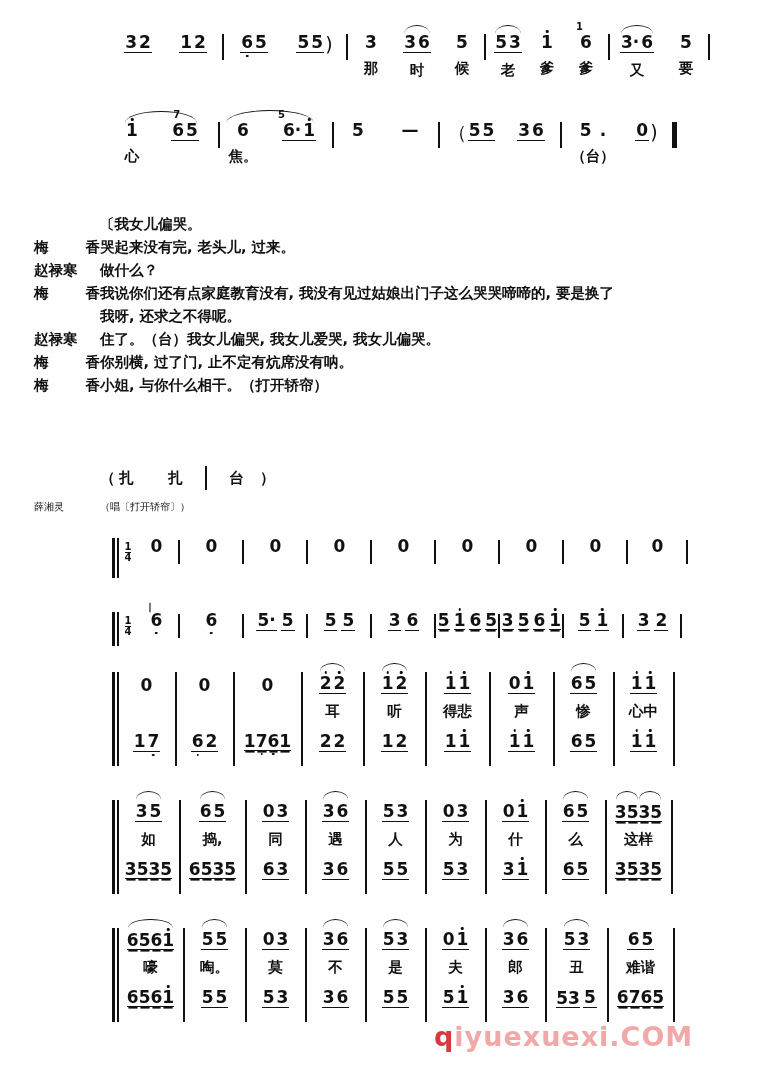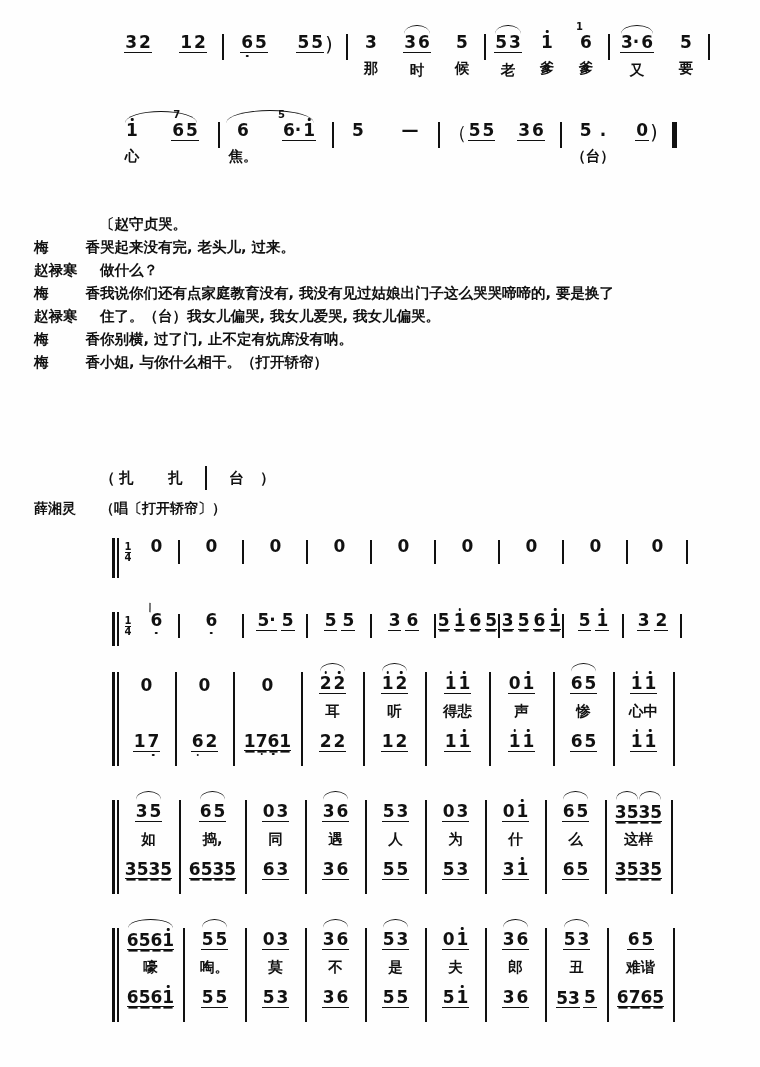--- a/index.html
+++ b/index.html
@@ -293,21 +293,21 @@
     </div>
   </div>
 
   <div class="dlg" style="left:34px;top:213px;width:690px;">
 
     <div class="dlg-row">
       <div class="spk blank">
           <span>梅</span>
           <span>香</span>
         </div>
-      <div class="txt">〔赵守贞哭。</div>
+      <div class="txt">〔我女儿偏哭。</div>
     </div>
 
     <div class="dlg-row">
       <div class="spk">
           <span>梅</span>
           <span>香</span>
         </div>
       <div class="txt">哭起来没有完, 老头儿, 过来。</div>
     </div>
 
@@ -317,20 +317,27 @@
     </div>
 
     <div class="dlg-row">
       <div class="spk">
           <span>梅</span>
           <span>香</span>
         </div>
       <div class="txt">我说你们还有点家庭教育没有, 我没有见过姑娘出门子这么哭哭啼啼的, 要是换了</div>
     </div>
 
+    <div class="dlg-row">
+      <div class="spk blank">
+          <span>梅</span>
+          <span>香</span>
+        </div>
+      <div class="txt">我呀, 还求之不得呢。</div>
+    </div>
 
     <div class="dlg-row">
       <div class="spk" style="display:block;">赵禄寒</div>
       <div class="txt">住了。（台）我女儿偏哭, 我女儿爱哭, 我女儿偏哭。</div>
     </div>
 
     <div class="dlg-row">
       <div class="spk">
           <span>梅</span>
           <span>香</span>
@@ -350,21 +357,21 @@
 
   <div style="position:absolute;left:100px;top:466px;font-size:15px;font-weight:bold;display:flex;align-items:center;gap:0;">
     <span>（</span>
     <span style="margin-left:4px;">扎</span>
     <span style="margin-left:34px;">扎</span>
     <span style="display:inline-block;width:2px;height:24px;background:#111;margin:0 22px;"></span>
     <span>台</span>
     <span style="margin-left:16px;">）</span>
   </div>
 
-  <div style="position:absolute;left:34px;top:500px;font-size:14px;font-weight:bold;display:flex;">
+  <div style="position:absolute;left:34px;top:500px;font-size:10px;font-weight:normal;display:flex;">
     <span style="width:66px;">薛湘灵</span>
     <span style="margin-left:0px;">（唱〔打开轿帘〕）</span>
   </div>
 
   <div style="position:absolute;left:112px;top:538px;display:flex;align-items:flex-start;height:52px;">
     <div class="repeat" style="height:40px;">
       <div class="thick"></div>
       <div class="thin"></div>
     </div>
     <div class="timesig" style="margin-left:6px;margin-top:4px;">
@@ -916,14 +923,17 @@
           <span class="note beam2 tight">6</span>
           <span class="note beam2 tight">7</span>
           <span class="note beam2 tight">6</span>
           <span class="note beam2 tight">5</span>
         </div>
       </div>
       <div class="barline" style="height:94px;"></div>
     </div>
   </div>
 
+  <div class="watermark">
+    <span class="wm-a">q</span><span class="wm-b">iyuexuexi.COM</span>
+  </div>
 
 </div>
 
 </body></html>

